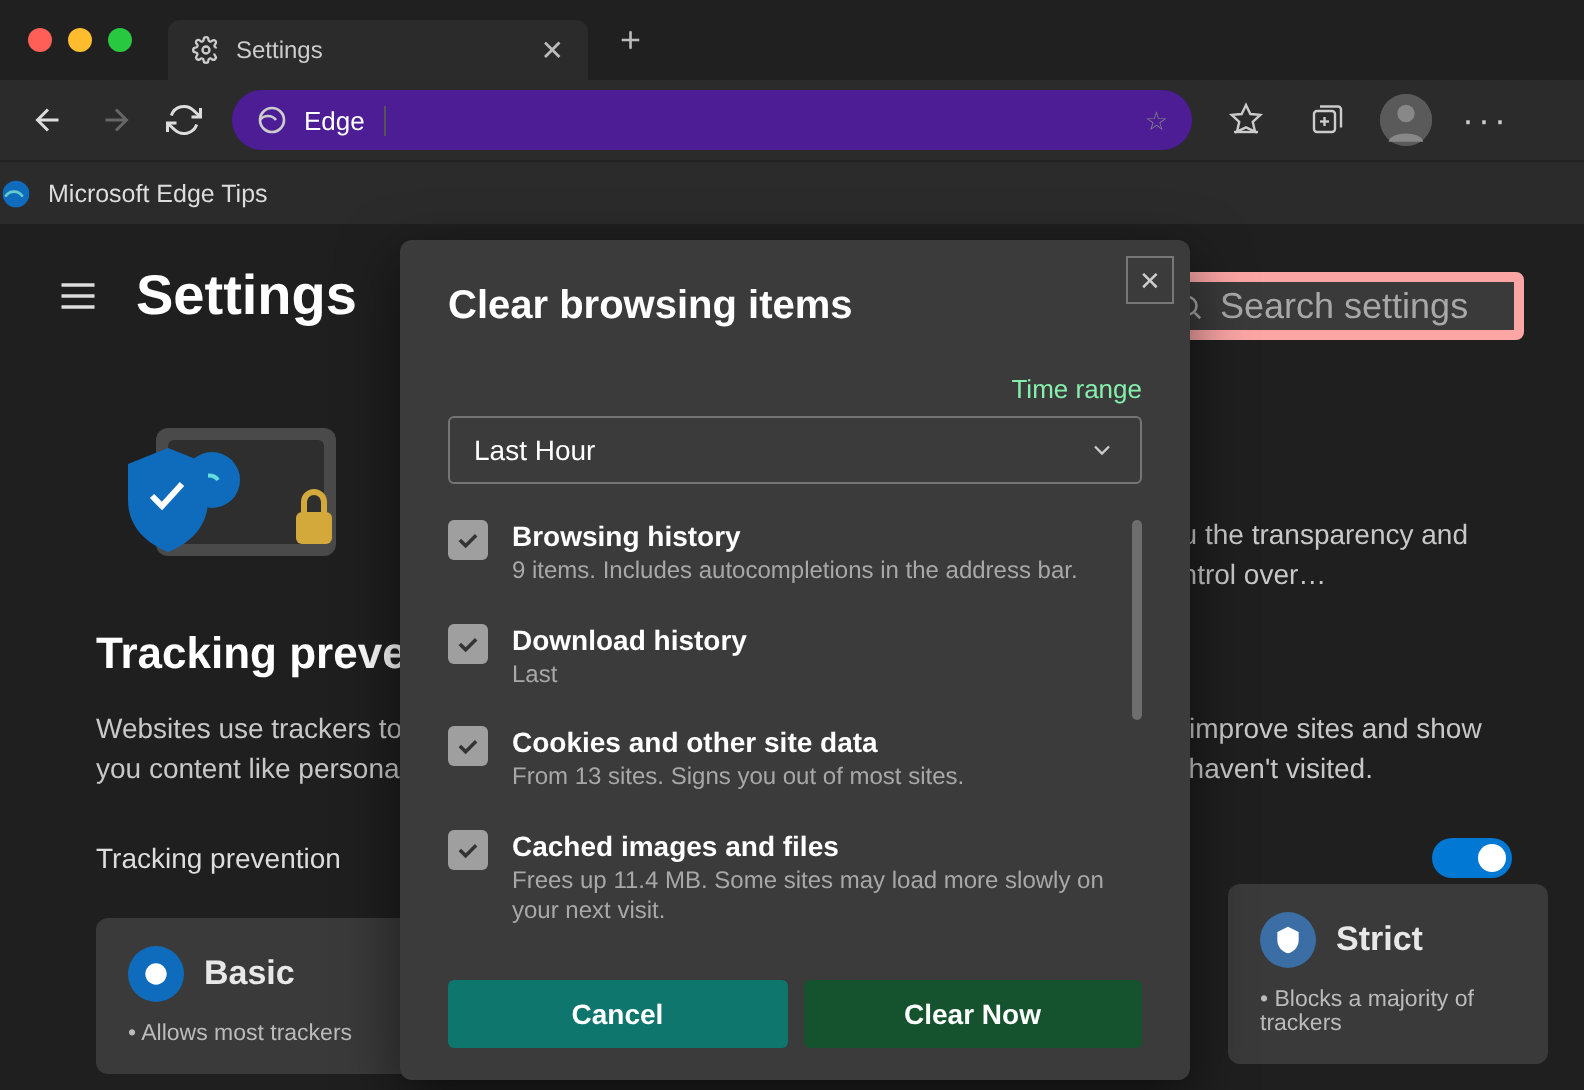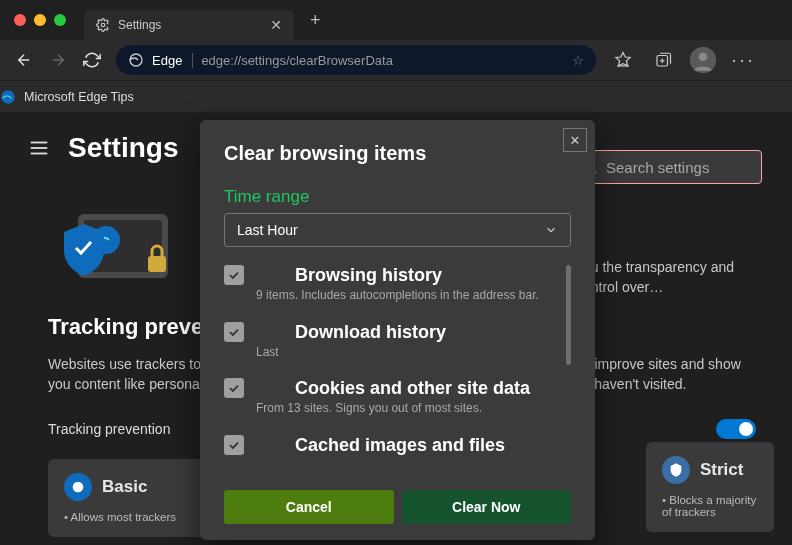--- a/index.html
+++ b/index.html
@@ -11,37 +11,37 @@
 .tl { width: 12px; height: 12px; border-radius: 50%; }
 .red { background:#ff5f57; } .yellow { background:#febc2e; } .green { background:#28c840; }
 .tab { background: #2b2b2b; border-radius: 6px 6px 0 0; padding: 6px 12px; display: flex; align-items: center; gap: 8px; font-size: 12px; color: #ccc; height: 30px; margin-top: 10px; width: 210px; }
 .tab-close { margin-left: auto; font-size: 14px; color: #bbb; }
 .tab-gear { width: 14px; height: 14px; display: flex; }
 .newtab { color: #bbb; font-size: 18px; margin-left: 8px; }
 
 
 .toolbar { height: 40px; background: #2b2b2b; display: flex; align-items: center; padding: 0 14px; gap: 14px; }
 .nav-ico { width: 20px; height: 20px; display: flex; align-items: center; justify-content: center; }
-.addr { flex: 1; background: #0f172a; height: 30px; border-radius: 16px; display: flex; align-items: center; padding: 0 12px; gap: 8px; font-size: 13px; max-width: 480px; }
+.addr { flex: 1; background: #4c1d95; height: 30px; border-radius: 16px; display: flex; align-items: center; padding: 0 12px; gap: 8px; font-size: 13px; max-width: 480px; }
 .addr .edge-lbl { color: #fff; border-right: 1px solid #555; padding-right: 10px; font-weight: 500; }
 .addr .url-dim { color: #9a9a9a; }
 .addr .star { margin-left: auto; color: #888; }
 .tool-ico { width: 26px; height: 26px; display: flex; align-items: center; justify-content: center; color: #ccc; }
 .avatar { width: 26px; height: 26px; border-radius: 50%; background: #5a5a5a; }
 
 
 .bmbar { height: 32px; background: #2b2b2b; border-top: 1px solid #222; display: flex; align-items: center; padding: 0 0; gap: 8px; font-size: 12.5px; color: #ddd; }
 .bm-ico { width: 16px; height: 16px; }
 
 
 .content { position: relative; padding: 20px 28px; }
 .page-head { display: flex; align-items: center; gap: 18px; }
 .hamburger { width: 22px; height: 22px; }
 .page-title { font-size: 28px; font-weight: 600; color: #fff; }
-.search-box { position: absolute; right: 30px; top: 38px; background: #3a3a3a; border: 1px solid #fca5a5; border-radius: 4px; height: 34px; width: 190px; display: flex; align-items: center; padding: 0 10px; gap: 8px; font-size: 15px; color: #a8a8a8; }
+.search-box { position: absolute; right: 30px; top: 24px; background: #3a3a3a; border: 5px solid #fca5a5; border-radius: 4px; height: 34px; width: 190px; display: flex; align-items: center; padding: 0 10px; gap: 8px; font-size: 18px; color: #a8a8a8; }
 
 .card-area { margin-top: 40px; padding-left: 20px; }
 .shield-illustration { width: 140px; height: 90px; position: relative; margin-bottom: 20px; }
 .section-h { font-size: 22px; font-weight: 600; margin-bottom: 14px; color: #fff; }
 .section-p { font-size: 14px; color: #c8c8c8; line-height: 1.45; max-width: 740px; }
 
 .prevention-row { margin-top: 24px; display: flex; align-items: center; justify-content: space-between; padding: 0 8px 20px 0; }
 .prev-title { font-size: 14px; color: #ddd; }
 .toggle { width: 40px; height: 20px; background: #0078d4; border-radius: 10px; position: relative; }
 .toggle::after { content: ""; width: 14px; height: 14px; background: #fff; border-radius: 50%; position: absolute; top: 3px; right: 3px; }
@@ -50,38 +50,38 @@
 .plan-card { background: #3a3a3a; border-radius: 6px; padding: 14px 16px; width: 200px; }
 .plan-head { display: flex; align-items: center; gap: 10px; margin-bottom: 10px; }
 .plan-ico { width: 28px; height: 28px; border-radius: 50%; background: #0f6cbd; display: flex; align-items: center; justify-content: center; }
 .plan-name { font-size: 17px; font-weight: 600; }
 .plan-bullet { font-size: 11.5px; color: #bbb; }
 
 
 .scrim-dialog { position: absolute; left: 200px; top: 120px; width: 395px; height: 420px; background: #3b3b3b; border-radius: 6px; box-shadow: 0 10px 30px rgba(0,0,0,.55); padding: 22px 24px 16px; display: flex; flex-direction: column; z-index: 10; }
 .dlg-title { font-size: 20px; font-weight: 600; color: #fff; }
 .dlg-close { position: absolute; top: 8px; right: 8px; width: 24px; height: 24px; border: 1px solid #777; display: flex; align-items: center; justify-content: center; color: #ccc; font-size: 13px; }
-.dlg-label { font-size: 17px; color: #22c55e; margin-top: 22px; margin-bottom: 6px; }
+.dlg-label { font-size: 13px; color: #86efac; margin-top: 22px; margin-bottom: 6px; text-align: right; }
 .dlg-select { border: 1px solid #757575; background: transparent; height: 34px; border-radius: 3px; display: flex; align-items: center; padding: 0 12px; font-size: 14px; color: #fff; justify-content: space-between; }
 
 .dlg-list { margin-top: 18px; overflow-y: auto; flex: 1; position: relative; }
 .dlg-item { display: flex; gap: 12px; margin-bottom: 18px; padding-right: 10px; }
 .chk { width: 20px; height: 20px; background: #9f9f9f; border-radius: 3px; flex-shrink: 0; display: flex; align-items: center; justify-content: center; }
 .chk svg { width: 14px; height: 14px; }
-.item-title { font-size: 18px; font-weight: 600; color: #fff; margin-bottom: 2px; margin-left: 39px; }
+.item-title { font-size: 14px; font-weight: 600; color: #fff; margin-bottom: 2px; }
 .item-desc { font-size: 12px; color: #a8a8a8; line-height: 1.3; }
 .dlg-scrollthumb { position: absolute; right: 0; top: 0; width: 5px; height: 100px; background: #6e6e6e; border-radius: 3px; }
 
 .dlg-buttons { display: flex; gap: 8px; margin-top: 10px; }
 .btn { flex: 1; height: 34px; border-radius: 3px; font-size: 14px; font-weight: 600; display: flex; align-items: center; justify-content: center; border: none; }
-.btn-cancel { background: #4d7c0f; color: #fff; }
+.btn-cancel { background: #0f766e; color: #fff; }
 .btn-primary { background: #14532d; color: #fff; }
 
 
-.peek-card { position: absolute; right: 20px; top: 470px; width: 128px; }
+.peek-card { position: absolute; right: 20px; top: 470px; width: 160px; }
 .peek-card .plan-ico { background: #3a6ea5; }
 
 svg { display: block; }
 </style>
 </head>
 <body>
 
 <div class="titlebar">
   <div class="traffic">
     <div class="tl red"></div>
@@ -117,21 +117,20 @@
         <path d="M23 4v6h-6M1 20v-6h6"></path>
         <path d="M3.5 9a9 9 0 0 1 14.85-3.36L23 10M1 14l4.64 4.36A9 9 0 0 0 20.49 15"></path>
       </svg>
   </span>
   <div class="addr">
     <svg viewBox="0 0 24 24" width="16" height="16">
         <circle cx="12" cy="12" r="9" fill="none" stroke="#ccc" stroke-width="2"></circle>
         <path d="M3 12c3-4 9-4 12 0" stroke="#ccc" fill="none" stroke-width="2"></path>
       </svg>
     <span class="edge-lbl">Edge</span>
-    <span class="url-dim">edge://settings/clearBrowserData</span>
     <span class="star">☆</span>
   </div>
   <span class="tool-ico">
     <svg viewBox="0 0 24 24" width="18" height="18" fill="none" stroke="#ccc" stroke-width="1.6">
         <path d="M12 2l2.9 6 6.6.6-5 4.6 1.5 6.5L12 16.9 6 19.7l1.5-6.5-5-4.6L9.1 8z"></path>
         <line x1="4" y1="20" x2="20" y2="20"></line>
       </svg>
   </span>
   <span class="tool-ico">
     <svg viewBox="0 0 24 24" width="18" height="18" fill="none" stroke="#ccc" stroke-width="1.6">
@@ -281,20 +280,21 @@
       </div>
     </div>
     <div class="dlg-item">
       <div class="chk">
           <svg viewBox="0 0 24 24" fill="none" stroke="#333" stroke-width="3">
             <polyline points="5 12 10 17 19 8"></polyline>
           </svg>
         </div>
       <div>
         <div class="item-title">Cached images and files</div>
+        <div class="item-desc">Frees up 11.4 MB. Some sites may load more slowly on your next visit.</div>
       </div>
     </div>
     <div class="dlg-scrollthumb"></div>
   </div>
 
   <div class="dlg-buttons">
     <button class="btn btn-cancel">Cancel</button>
     <button class="btn btn-primary">Clear Now</button>
   </div>
 </div>

